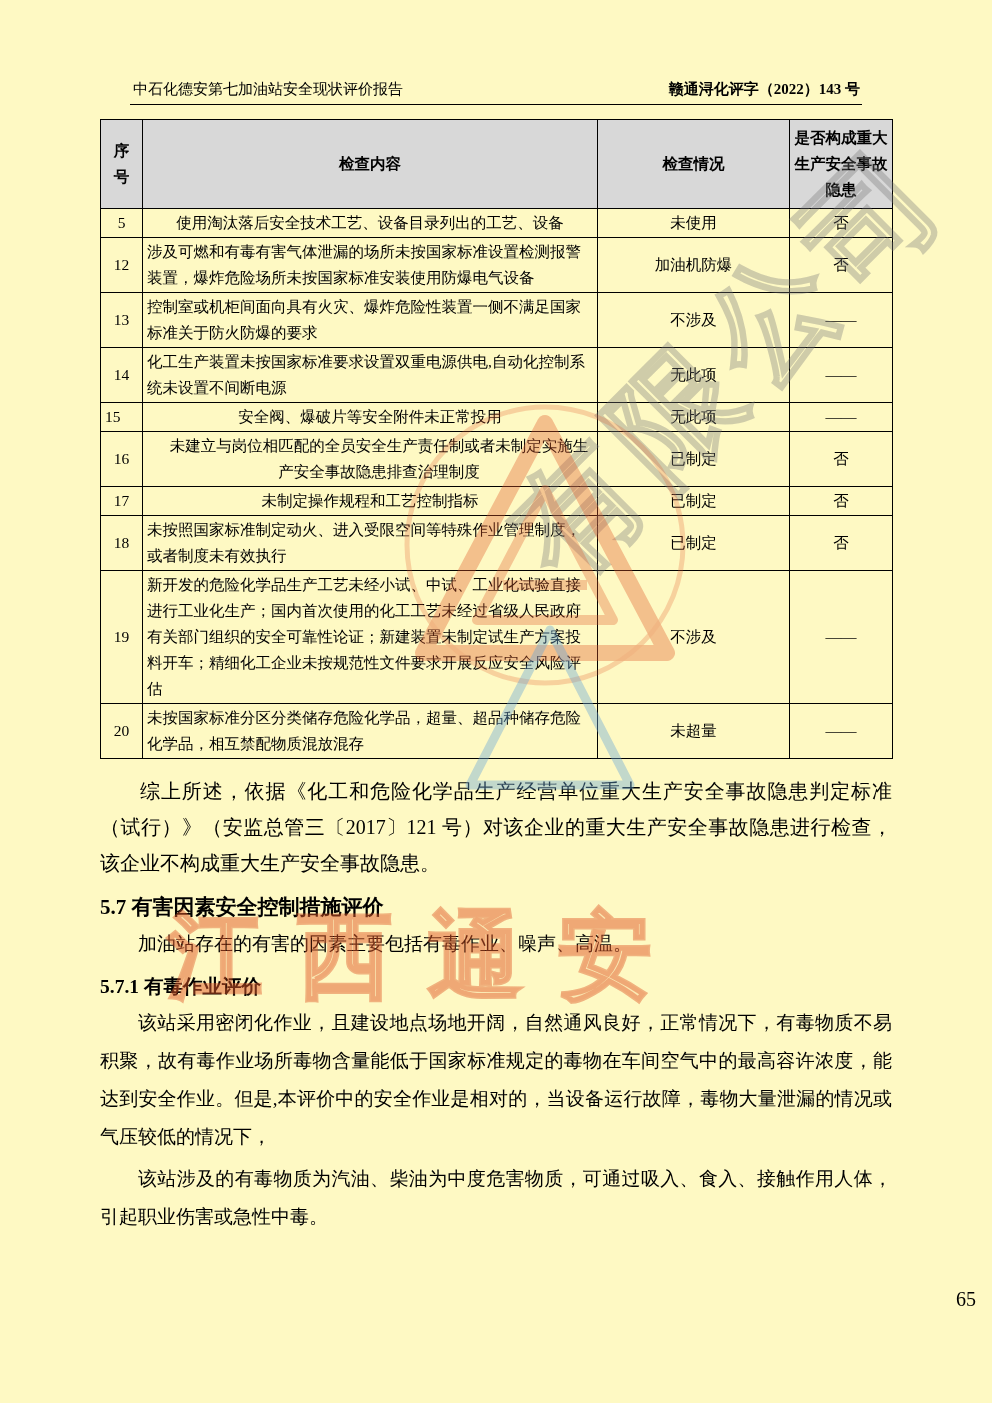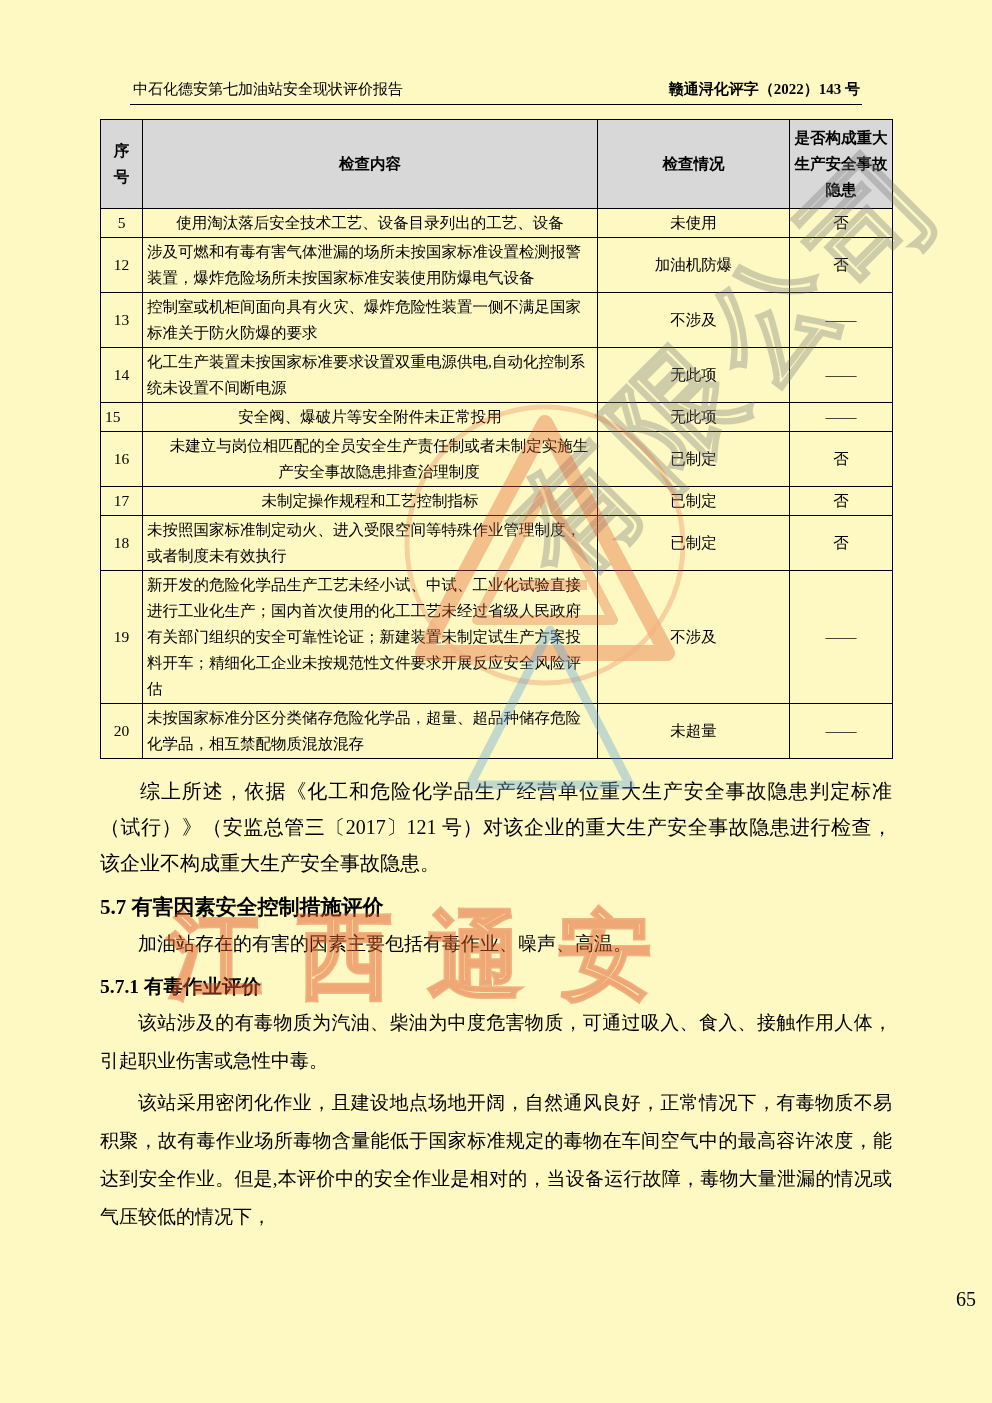--- a/index.html
+++ b/index.html
@@ -199,22 +199,22 @@
           </tr>
         </tbody>
     </table>
 
     <p class="summary">综上所述，依据《化工和危险化学品生产经营单位重大生产安全事故隐患判定标准（试行）》（安监总管三〔2017〕121 号）对该企业的重大生产安全事故隐患进行检查，该企业不构成重大生产安全事故隐患。</p>
 
     <h2 class="sec">5.7 有害因素安全控制措施评价</h2>
     <p class="para">加油站存在的有害的因素主要包括有毒作业、噪声、高温。</p>
 
     <h3 class="sec">5.7.1 有毒作业评价</h3>
+    <p class="para">该站采用密闭化作业，且建设地点场地开阔，自然通风良好，正常情况下，有毒物质不易积聚，故有毒作业场所毒物含量能低于国家标准规定的毒物在车间空气中的最高容许浓度，能达到安全作业。但是,本评价中的安全作业是相对的，当设备运行故障，毒物大量泄漏的情况或气压较低的情况下，</p>
     <p class="para">该站涉及的有毒物质为汽油、柴油为中度危害物质，可通过吸入、食入、接触作用人体，引起职业伤害或急性中毒。</p>
-    <p class="para">该站采用密闭化作业，且建设地点场地开阔，自然通风良好，正常情况下，有毒物质不易积聚，故有毒作业场所毒物含量能低于国家标准规定的毒物在车间空气中的最高容许浓度，能达到安全作业。但是,本评价中的安全作业是相对的，当设备运行故障，毒物大量泄漏的情况或气压较低的情况下，</p>
 
   </div>
 
   <div class="page-footer">65</div>
 
   <div class="watermark-layer">
     <div class="wm-gray-text">有限公司</div>
     <svg class="wm-logo" width="340" height="330" viewBox="0 0 340 330">
       <circle cx="170" cy="160" r="138" fill="none" stroke="#e05a2b" stroke-width="5" opacity="0.55"></circle>
       <path d="M170 38 L292 268 L48 268 Z" fill="none" stroke="#e05a2b" stroke-width="16" stroke-linejoin="round" opacity="0.8"></path>

